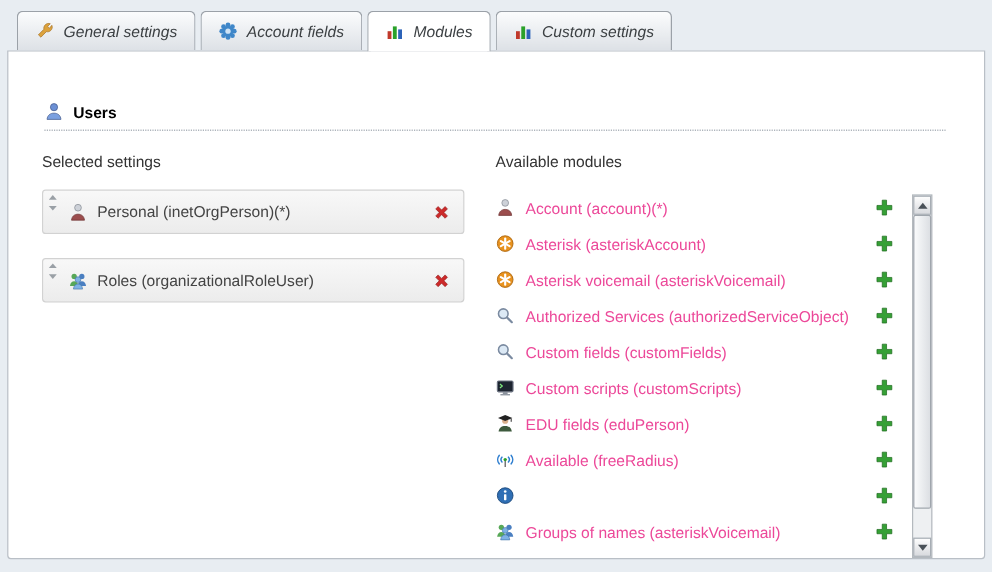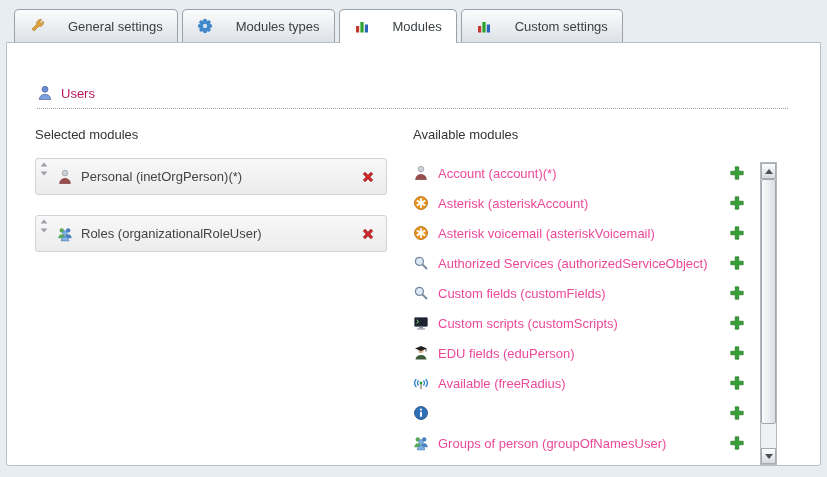--- a/index.html
+++ b/index.html
@@ -8,45 +8,45 @@
     width:827px; height:477px; overflow:hidden;
     background:#e8edf2;
     font-family:"Liberation Sans", sans-serif;
     font-size:13px; color:#333;
   }
   .screen { position:relative; width:827px; height:477px; }
 
   
   .tabs { display:flex; align-items:flex-end; gap:4px; padding:9px 0 0 14px; position:relative; z-index:2; }
   .tab {
-    display:flex; align-items:center; gap:23px;
+    display:flex; align-items:center; gap:8px;
     padding:8px 14px; white-space:nowrap;
     border:1px solid #9ba1a8; border-bottom:none;
     border-radius:5px 5px 0 0;
     background:linear-gradient(#fbfcfd,#dde1e6);
-    color:#3c4043; cursor:pointer;
+    color:#3c4043; cursor:pointer;font-style:italic;
   }
   .tab.active { background:#ffffff; padding-bottom:9px; margin-bottom:-1px; position:relative; z-index:3; }
 
   .icon { display:inline-flex; width:16px; height:16px; flex:0 0 auto; }
   .icon svg { width:100%; height:100%; }
 
   
   .panel {
     position:relative; margin:0 6px; height:424px;
     background:#fff; border:1px solid #b9bfc6;
     border-radius:0 0 3px 3px; z-index:1;
   }
 
   .section-header {
     display:flex; align-items:center; gap:8px;
     margin:42px 32px 0 30px; padding-bottom:7px;
     border-bottom:1px dotted #9aa2ab;
   }
-  .section-title { font-weight:normal; color:#be185d; }
+  .section-title { font-weight:bold; color:#000000; }
 
   .cols { display:flex; margin:18px 24px 0 28px; }
   .col-left { width:352px; margin-right:26px; flex:0 0 auto; }
   .col-right { flex:1; position:relative; }
   .col-heading { color:#333; margin-bottom:16px; }
 
   
   .sel-box {
     display:flex; align-items:center; gap:8px;
     height:37px; padding:0 10px 0 3px; margin-bottom:20px;
@@ -109,21 +109,21 @@
               <circle cx="13.2" cy="8" r="2"></circle>
               <circle cx="4.3" cy="4.3" r="2"></circle>
               <circle cx="11.7" cy="4.3" r="2"></circle>
               <circle cx="4.3" cy="11.7" r="2"></circle>
               <circle cx="11.7" cy="11.7" r="2"></circle>
               <circle cx="8" cy="8" r="4.6"></circle>
             </g>
             <circle cx="8" cy="8" r="2.2" fill="#cfe3f5"></circle>
           </svg>
         </span>
-        <span>Modules types</span>
+        <span>Account fields</span>
       </div>
       <div class="tab active">
         <span class="icon">
           <svg viewBox="0 0 16 16">
             <rect x="2" y="8" width="3.2" height="6.5" fill="#c0392b"></rect>
             <rect x="6.4" y="4" width="3.2" height="10.5" fill="#2aa12a"></rect>
             <rect x="10.8" y="6.5" width="3.2" height="8" fill="#2c63b8"></rect>
           </svg>
         </span>
         <span>Modules</span>
@@ -148,21 +148,21 @@
             <circle cx="8" cy="4.3" r="3" fill="#6b8fd4" stroke="#44598c" stroke-width="0.6"></circle>
             <path d="M2.2 14.5c.3-3.4 2.6-5.2 5.8-5.2s5.5 1.8 5.8 5.2z" fill="#7ba0e0" stroke="#44598c" stroke-width="0.6"></path>
           </svg>
         </span>
       <span class="section-title">Users</span>
     </div>
 
     <div class="cols">
 
       <div class="col-left">
-        <div class="col-heading">Selected modules</div>
+        <div class="col-heading">Selected settings</div>
         <div id="selected-list">
             <div class="sel-box">
               <span class="sort-handle">
                 <svg viewBox="0 0 10 14" width="10" height="14">
                   <path d="M5 0.5 8.3 4.4H1.7z" fill="#9aa0a6"></path>
                   <path d="M5 13.5 1.7 9.6h6.6z" fill="#9aa0a6"></path>
                 </svg>
               </span>
               <span class="icon">
                 <svg viewBox="0 0 16 16">
@@ -355,21 +355,21 @@
               <span class="icon">
                 <svg viewBox="0 0 16 16">
                   <circle cx="4.8" cy="4.4" r="2.2" fill="#58a858"></circle>
                   <path d="M1.3 12.3c.2-2.6 1.7-4 3.5-4s3.3 1.4 3.5 4z" fill="#58a858"></path>
                   <circle cx="11.2" cy="4.4" r="2.2" fill="#4a7fc1"></circle>
                   <path d="M7.7 12.3c.2-2.6 1.7-4 3.5-4s3.3 1.4 3.5 4z" fill="#4a7fc1"></path>
                   <circle cx="8" cy="7" r="2.4" fill="#7fb2e5" stroke="#3c6ea5" stroke-width="0.5"></circle>
                   <path d="M4.2 14.9c.2-2.8 1.8-4.3 3.8-4.3s3.6 1.5 3.8 4.3z" fill="#7fb2e5" stroke="#3c6ea5" stroke-width="0.5"></path>
                 </svg>
               </span>
-              <span class="avail-label">Groups of person (groupOfNamesUser)</span>
+              <span class="avail-label">Groups of names (asteriskVoicemail)</span>
               <span class="add-btn">
                 <svg viewBox="0 0 16 16">
                   <path d="M6.2 1.8h3.6v4.4h4.4v3.6H9.8v4.4H6.2V9.8H1.8V6.2h4.4z" fill="#35a035" stroke="#1f6b1f" stroke-width="0.6"></path>
                 </svg>
               </span>
             </div>
           </div>
 
         <div class="scrollbar">
           <div class="sb-btn sb-up">

